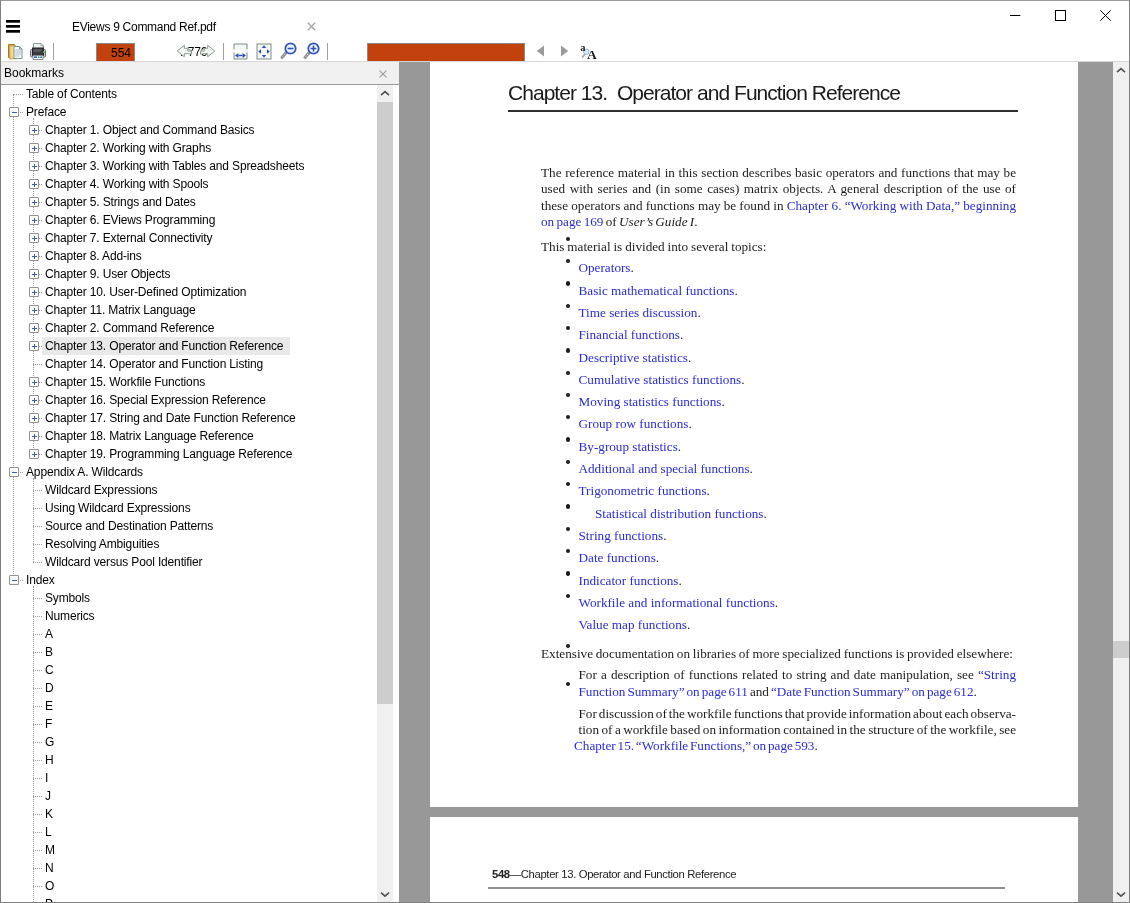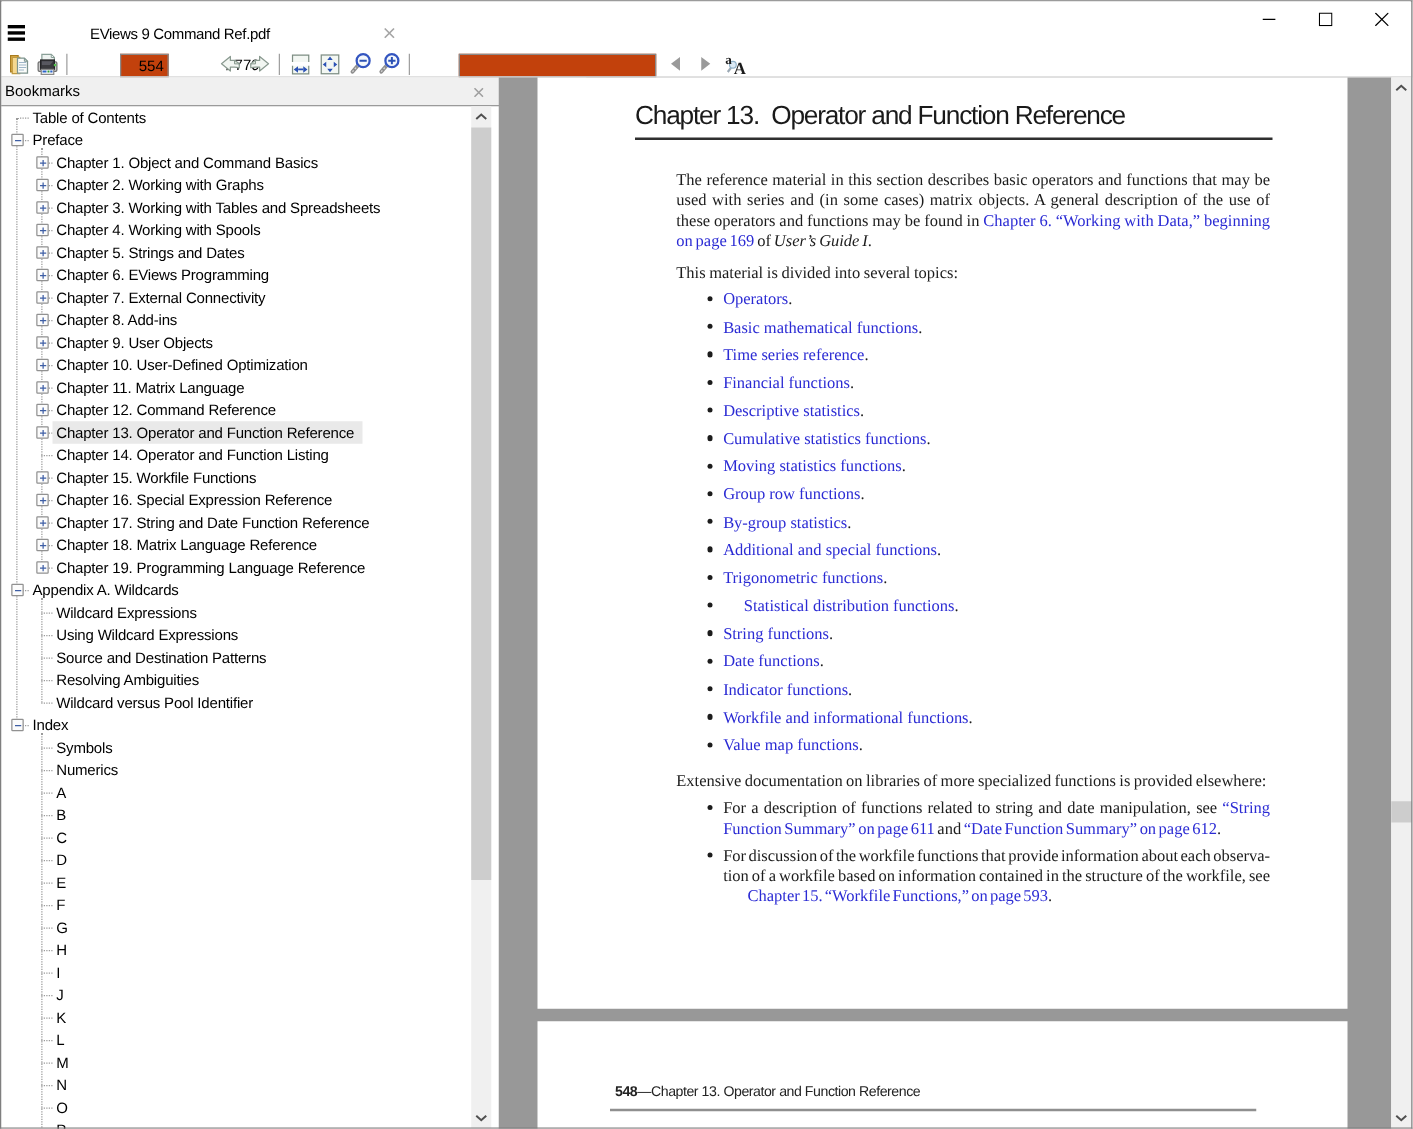--- a/index.html
+++ b/index.html
@@ -23,21 +23,21 @@
 .minus { position:absolute; left:1.5px; top:3.5px; width:5px; height:1px; background:#3f5fa5; }
 .plusv { position:absolute; left:3.5px; top:1.5px; width:1px; height:5px; background:#3f5fa5; }
 #canvas { position:absolute; left:399px; top:62px; width:714px; height:841px; background:#989898; }
 #page1 { position:absolute; left:31px; top:0; width:648px; height:745px; background:#fff; }
 #page2 { position:absolute; left:31px; top:755px; width:648px; height:87px; background:#fff; }
 .sbar { position:absolute; background:#f0f0f0; }
 .sthumb { position:absolute; background:#cdcdcd; }
 #title { position:absolute; left:508px; top:80.7px; font-size:21px; letter-spacing:-0.96px; color:#1a1a1a; white-space:pre; }
 #titlerule { position:absolute; left:508px; top:109.5px; width:510px; height:2px; background:#2f2f2f; }
 .bl { position:absolute; font-family:"Liberation Serif",serif; font-size:13.2px; line-height:15px;
-  color:#1c1c1c; white-space:pre; }
+  color:#1c1c1c; white-space:pre;margin-top:29px; }
 .bl.just { white-space:normal; text-align:justify; text-align-last:justify; }
 .bdot { position:absolute; width:4.4px; height:4.4px; border-radius:50%; background:#1c1c1c; }
 .lk { color:#2b2bd4; }
 #footer { position:absolute; left:492px; top:868px; font-size:11.3px; letter-spacing:-0.35px; color:#222; white-space:pre; }
 #footrule { position:absolute; left:488px; top:886.5px; width:517px; height:2px; background:#8f8f8f; }
 </style></head>
 <body>
 <div id="frame"></div>
 
 <svg class="abs" style="left:6px;top:20px" width="14" height="13" viewBox="0 0 14 13">
@@ -224,21 +224,21 @@
 <div class="expbox" style="left:29px;top:305px">
       <div class="minus"></div>
       <div class="plusv"></div>
     </div>
 <div class="trow" style="left:45px;top:301px">Chapter 11. Matrix Language</div>
 <div class="hdot" style="left:33px;top:328px;width:9px"></div>
 <div class="expbox" style="left:29px;top:323px">
       <div class="minus"></div>
       <div class="plusv"></div>
     </div>
-<div class="trow" style="left:45px;top:319px">Chapter 12. Command Reference</div>
+<div class="trow" style="left:45px;top:319px">Chapter 2. Command Reference</div>
 <div class="hdot" style="left:33px;top:346px;width:9px"></div>
 <div class="expbox" style="left:29px;top:341px">
       <div class="minus"></div>
       <div class="plusv"></div>
     </div>
 <div class="trow hot" style="left:45px;top:337px">Chapter 13. Operator and Function Reference</div>
 <div class="hdot" style="left:33px;top:364px;width:9px"></div>
 <div class="trow" style="left:45px;top:355px">Chapter 14. Operator and Function Listing</div>
 <div class="hdot" style="left:33px;top:382px;width:9px"></div>
 <div class="expbox" style="left:29px;top:377px">
@@ -343,41 +343,41 @@
 </div>
 <div id="title">Chapter 13.  Operator and Function Reference</div>
 <div id="titlerule"></div>
 <div class="bl just" style="left:541px;top:135.9px;width:475px;">The reference material in this section describes basic operators and functions that may be</div>
 <div class="bl just" style="left:541px;top:152.2px;width:475px;">used with series and (in some cases) matrix objects. A general description of the use of</div>
 <div class="bl just" style="left:541px;top:168.5px;word-spacing:-0.3px;width:475px;">these operators and functions may be found in <span class="lk">Chapter 6. “Working with Data,” beginning</span></div>
 <div class="bl" style="left:541px;top:184.8px;word-spacing:-1.0px;"><span class="lk">on page 169</span> of <i>User’s Guide I</i>.</div>
 <div class="bl" style="left:541px;top:209.9px;word-spacing:-0.4px;">This material is divided into several topics:</div>
 <div class="bl" style="left:578.5px;top:231.3px;"><span class="lk">Operators</span>.</div>
 <div class="bl" style="left:578.5px;top:253.6px;"><span class="lk">Basic mathematical functions</span>.</div>
-<div class="bl" style="left:578.5px;top:275.9px;"><span class="lk">Time series reference</span>.</div>
+<div class="bl" style="left:578.5px;top:275.9px;"><span class="lk">Time series discussion</span>.</div>
 <div class="bl" style="left:578.5px;top:298.2px;"><span class="lk">Financial functions</span>.</div>
 <div class="bl" style="left:578.5px;top:320.5px;"><span class="lk">Descriptive statistics</span>.</div>
 <div class="bl" style="left:578.5px;top:342.8px;"><span class="lk">Cumulative statistics functions</span>.</div>
 <div class="bl" style="left:578.5px;top:365.1px;"><span class="lk">Moving statistics functions</span>.</div>
 <div class="bl" style="left:578.5px;top:387.4px;"><span class="lk">Group row functions</span>.</div>
 <div class="bl" style="left:578.5px;top:409.7px;"><span class="lk">By-group statistics</span>.</div>
 <div class="bl" style="left:578.5px;top:432.0px;"><span class="lk">Additional and special functions</span>.</div>
 <div class="bl" style="left:578.5px;top:454.3px;"><span class="lk">Trigonometric functions</span>.</div>
 <div class="bl" style="left:595px;top:476.6px;"><span class="lk">Statistical distribution functions</span>.</div>
 <div class="bl" style="left:578.5px;top:498.9px;"><span class="lk">String functions</span>.</div>
 <div class="bl" style="left:578.5px;top:521.2px;"><span class="lk">Date functions</span>.</div>
 <div class="bl" style="left:578.5px;top:543.5px;"><span class="lk">Indicator functions</span>.</div>
 <div class="bl" style="left:578.5px;top:565.8px;"><span class="lk">Workfile and informational functions</span>.</div>
 <div class="bl" style="left:578.5px;top:588.1px;"><span class="lk">Value map functions</span>.</div>
 <div class="bl" style="left:541px;top:616.8px;word-spacing:-0.55px;">Extensive documentation on libraries of more specialized functions is provided elsewhere:</div>
 <div class="bl just" style="left:578.5px;top:638.2px;width:437.5px;">For a description of functions related to string and date manipulation, see <span class="lk">“String</span></div>
 <div class="bl" style="left:578.5px;top:654.5px;word-spacing:-1.3px;"><span class="lk">Function Summary” on page 611</span> and <span class="lk">“Date Function Summary” on page 612</span>.</div>
 <div class="bl just" style="left:578.5px;top:676.6px;word-spacing:-1.35px;width:437.5px;">For discussion of the workfile functions that provide information about each observa-</div>
 <div class="bl just" style="left:578.5px;top:692.8px;word-spacing:-0.9px;width:437.5px;">tion of a workfile based on information contained in the structure of the workfile, see</div>
-<div class="bl" style="left:598px;top:708.9px;word-spacing:-1.5px;text-align:center;"><span class="lk">Chapter 15. “Workfile Functions,” on page 593</span>.</div>
+<div class="bl" style="left:574px;top:708.9px;word-spacing:-1.5px;text-align:center;"><span class="lk">Chapter 15. “Workfile Functions,” on page 593</span>.</div>
 <div class="bdot" style="left:565.5px;top:236.7px"></div>
 <div class="bdot" style="left:565.5px;top:259.0px"></div>
 <div class="bdot" style="left:565.5px;top:281.3px"></div>
 <div class="bdot" style="left:565.5px;top:303.6px"></div>
 <div class="bdot" style="left:565.5px;top:325.9px"></div>
 <div class="bdot" style="left:565.5px;top:348.2px"></div>
 <div class="bdot" style="left:565.5px;top:370.5px"></div>
 <div class="bdot" style="left:565.5px;top:392.8px"></div>
 <div class="bdot" style="left:565.5px;top:415.1px"></div>
 <div class="bdot" style="left:565.5px;top:437.4px"></div>

